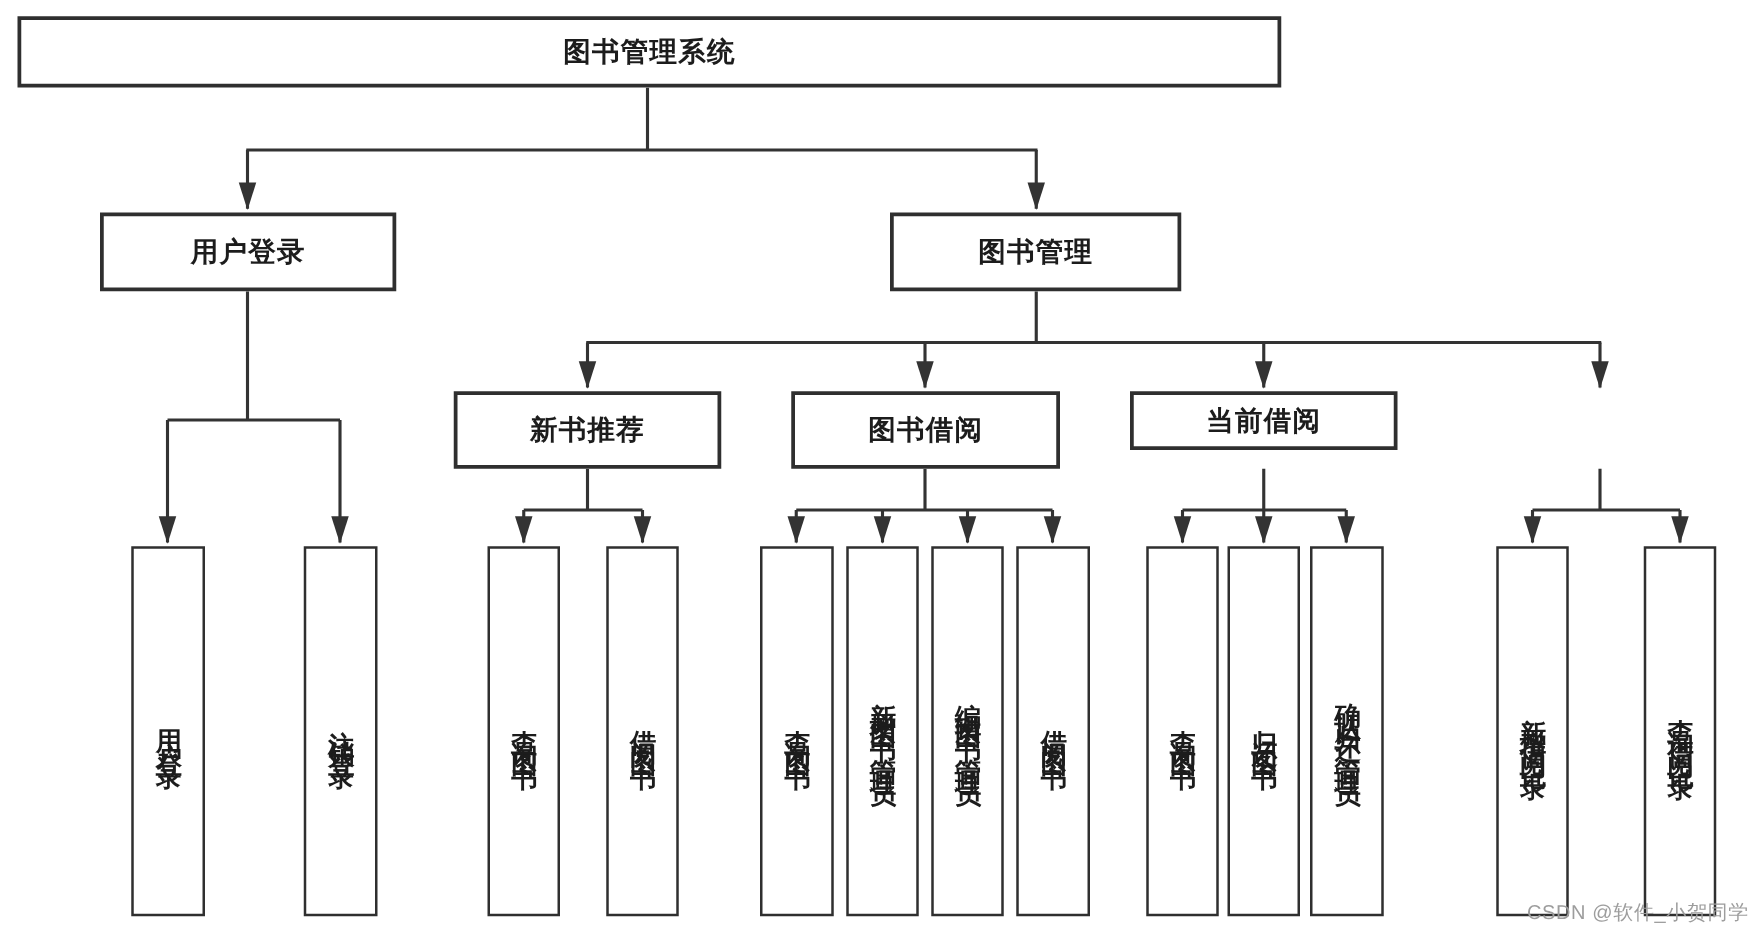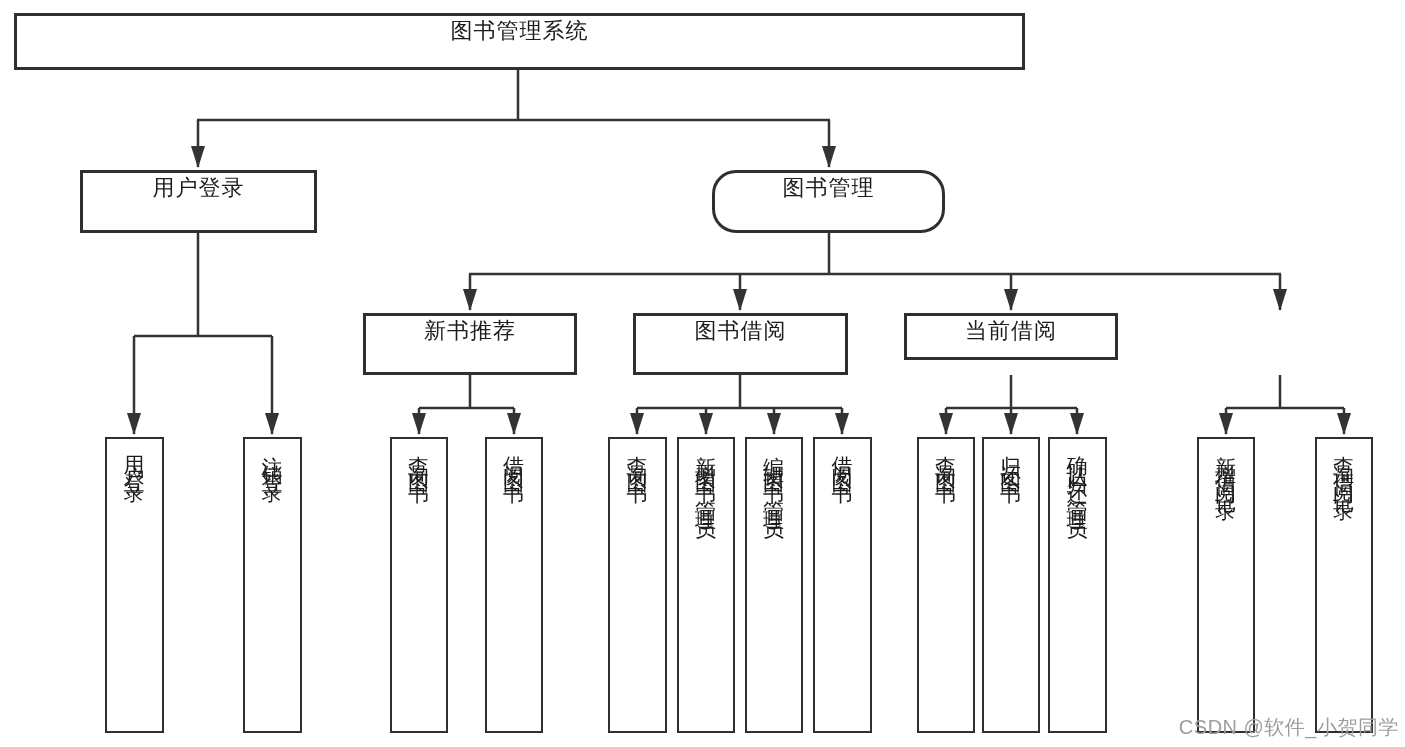--- a/index.html
+++ b/index.html
@@ -16,23 +16,24 @@
     position: absolute;
     left: 0; top: 0;
     width: 1405px; height: 747px;
     pointer-events: none;
   }
   .box {
     position: absolute;
     background: #ffffff;
     border: 3px solid #2f2f2f;
     display: flex;
-    align-items: flex-start;
+    align-items: center;
     justify-content: center;
     color: #1c1c1c;
+    font-weight: bold;
   }
   .box.h {
     font-size: 22px;
     letter-spacing: 1px;
     white-space: nowrap;
   }
   .box.leaf {
     border-width: 2.5px;
   }
   .leaf .vtext {
@@ -41,21 +42,21 @@
     font-size: 21px;
     line-height: 1;
     letter-spacing: 9px;
     white-space: nowrap;
     color: #1c1c1c;
   }
   .watermark {
     position: absolute;
     right: 6px;
     bottom: 6px;
-    font-size: 20px;
+    font-size: 16px;
     color: #9d9d9d;
     letter-spacing: 0.5px;
     white-space: nowrap;
   }
 </style>
 </head>
 <body>
 
 <div class="canvas">
 
@@ -97,21 +98,21 @@
     </g>
   </svg>
 
   <div class="box h" style="left:14px; top:13px; width:1011px; height:57px;">
     <span>图书管理系统</span>
   </div>
 
   <div class="box h" style="left:80px; top:170px; width:237px; height:63px;">
     <span>用户登录</span>
   </div>
-  <div class="box h" style="left:712px; top:170px; width:233px; height:63px;border-radius:24px;">
+  <div class="box h" style="left:712px; top:170px; width:233px; height:63px;">
     <span>图书管理</span>
   </div>
 
   <div class="box h" style="left:633px; top:313px; width:215px; height:62px;">
     <span>图书借阅</span>
   </div>
   <div class="box h" style="left:363px; top:313px; width:214px; height:62px;">
     <span>新书推荐</span>
   </div>
   <div class="box h" style="left:904px; top:313px; width:214px; height:47px;">

